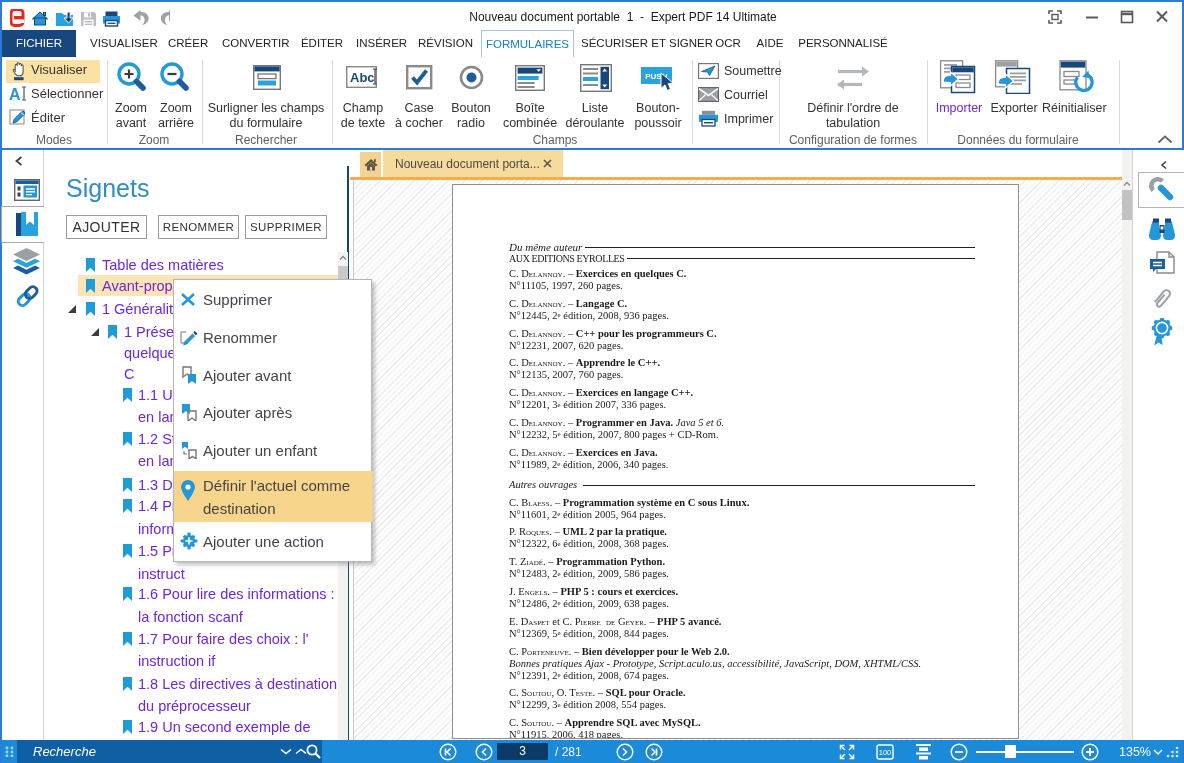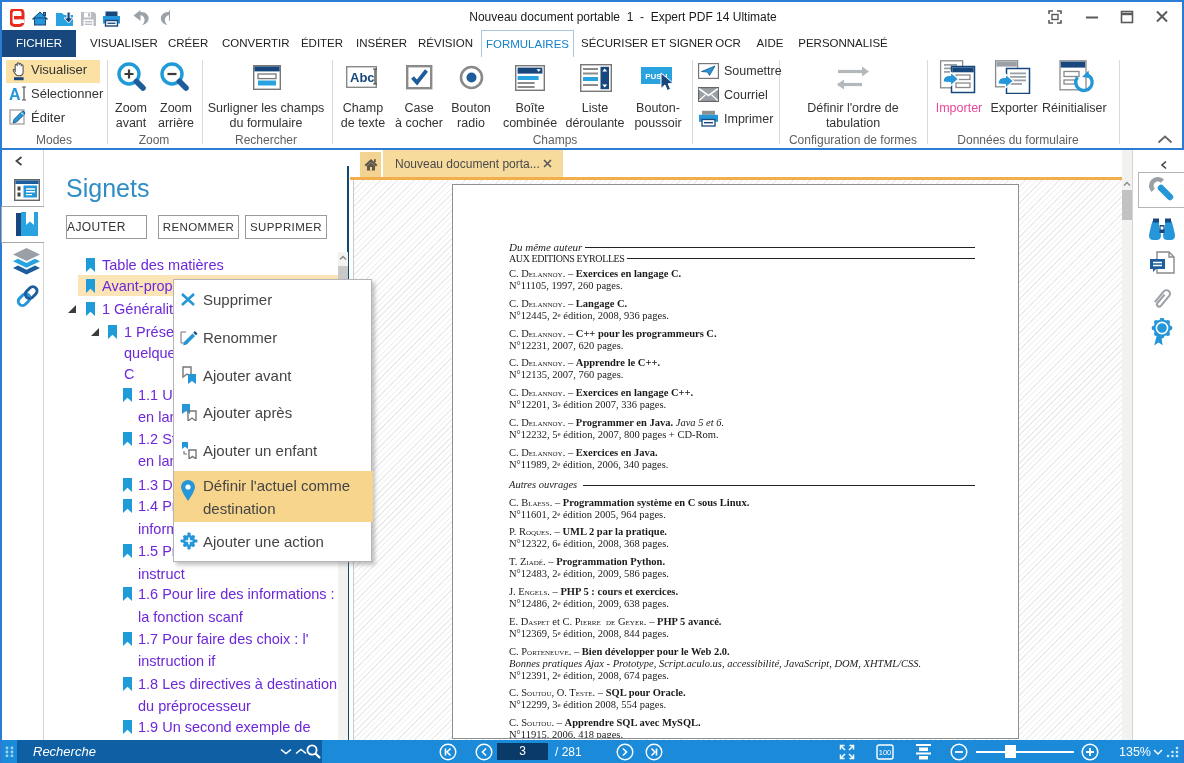--- a/index.html
+++ b/index.html
@@ -257,21 +257,21 @@
       <rect x="1.6" y="0.8" width="22" height="27" fill="#fff" stroke="#8a8a8a" stroke-width="1.3"></rect>
       <rect x="5" y="4" width="13" height="1.8" fill="#9aa0a6"></rect>
       <rect x="5" y="7.5" width="15" height="1.8" fill="#9aa0a6"></rect>
       <rect x="5" y="11" width="10" height="1.8" fill="#9aa0a6"></rect>
       <rect x="12.5" y="6.5" width="23" height="26" fill="#fff" stroke="#17477c" stroke-width="1.5"></rect>
       <rect x="13.3" y="7.3" width="21.4" height="5" fill="#17477c"></rect>
       <rect x="17" y="15" width="14" height="4.5" fill="none" stroke="#8a8a8a" stroke-width="1.3"></rect>
       <rect x="17" y="23" width="14" height="4.5" fill="none" stroke="#8a8a8a" stroke-width="1.3"></rect>
       <path d="M4 22 q0 -7 7.5 -6.5 l0 -3.5 8 7 -8 7 0 -3.5 q-5.5 -0.6 -7.5 -0.5 z" fill="#2596d8" stroke="#fff" stroke-width="1.1"></path>
     </svg>
-    <div class="abs" style="left:926px;top:44px;width:62px;font-size:12.5px;color:#ec4899;text-align:center">Importer</div>
+    <div class="abs" style="left:926px;top:44px;width:62px;font-size:12.5px;color:#6d28d9;text-align:center">Importer</div>
     <svg class="abs" style="left:992px;top:3px" width="38" height="34" viewBox="0 0 38 34">
       <rect x="1.6" y="0.8" width="22" height="26" fill="#fff" stroke="#8a8a8a" stroke-width="1.3"></rect>
       <rect x="2.4" y="1.6" width="20.4" height="5" fill="#9aa0a6"></rect>
       <rect x="12.5" y="8.5" width="23" height="25" fill="#fff" stroke="#17477c" stroke-width="1.5"></rect>
       <rect x="16" y="12.5" width="16" height="1.8" fill="#9aa0a6"></rect>
       <rect x="16" y="16" width="16" height="1.8" fill="#9aa0a6"></rect>
       <rect x="16" y="19.5" width="16" height="1.8" fill="#9aa0a6"></rect>
       <rect x="16" y="23" width="12" height="1.8" fill="#9aa0a6"></rect>
       <path d="M4 24 q0 -7 7.5 -6.5 l0 -3.5 8 7 -8 7 0 -3.5 q-5.5 -0.6 -7.5 -0.5 z" fill="#2596d8" stroke="#fff" stroke-width="1.1"></path>
     </svg>
@@ -317,21 +317,21 @@
       </svg>
       <svg class="abs" style="left:11px;top:133px" width="25" height="26" viewBox="0 0 25 26">
         <g fill="none" transform="rotate(-45 12.5 13)">
           <rect x="1" y="9" width="13" height="8.4" rx="4.2" stroke="#2596d8" stroke-width="3"></rect>
           <rect x="11" y="9" width="13" height="8.4" rx="4.2" stroke="#1d5d9b" stroke-width="3"></rect>
         </g>
       </svg>
     </div>
     <div id="leftpanel">
       <div class="abs" style="left:22px;top:8px;font-size:25px;color:#2f8dc6">Signets</div>
-      <div class="abs" style="left:22px;top:49px;width:81px;height:24px;border:1px solid #9a9a9a;font-size:12px;color:#333;line-height:23px;letter-spacing:.4px">AJOUTER</div>
+      <div class="abs" style="left:22px;top:49px;width:81px;height:24px;border:1px solid #9a9a9a;font-size:14px;color:#333;text-align:center;line-height:23px;letter-spacing:.4px">AJOUTER</div>
       <div class="abs" style="left:114px;top:49px;width:81px;height:24px;border:1px solid #9a9a9a;font-size:11.5px;color:#333;text-align:center;line-height:23px;letter-spacing:.4px">RENOMMER</div>
       <div class="abs" style="left:201px;top:49px;width:82px;height:24px;border:1px solid #9a9a9a;font-size:11.5px;color:#333;text-align:center;line-height:23px;letter-spacing:.4px">SUPPRIMER</div>
       <div id="tree">
         <svg class="bm" style="left:42px;top:92px" width="9" height="14" viewBox="0 0 9 14">
             <path d="M0 0 h9 v14 l-4.5-4.2 L0 14 z" fill="#1f9cd8"></path>
           </svg>
         <div class="trow" style="left:58px;top:88px">Table des matières</div>
         <div class="abs" style="left:34px;top:109px;width:260px;height:21px;background:#fbe5b7"></div>
         <svg class="bm" style="left:42px;top:113px" width="9" height="14" viewBox="0 0 9 14">
             <path d="M0 0 h9 v14 l-4.5-4.2 L0 14 z" fill="#1f9cd8"></path>
@@ -433,21 +433,21 @@
         <svg class="abs" style="left:160px;top:9px" width="9" height="9" viewBox="0 0 9 9">
             <path d="M1 1 L8 8 M8 1 L1 8" stroke="#555" stroke-width="1.5"></path>
           </svg>
       </div>
       <div class="abs" style="left:0;top:27px;width:772px;height:3px;background:#f2ae4a"></div>
       <div id="page">
         <div class="abs" style="left:56px;top:48px;width:466px;font-family:'Liberation Serif',serif;font-size:11px;color:#1a1a1a">
           <div style="position:relative;margin-top:8px;font-style:italic"><span>Du même auteur</span><span class="abs" style="left:76px;right:0;top:6px;border-top:1.2px solid #222"></span></div>
           <div style="position:relative;font-size:10px;letter-spacing:-0.4px"><span>AUX EDITIONS EYROLLES</span><span class="abs" style="left:118px;right:0;top:5px;border-top:1.2px solid #222;letter-spacing:0"></span></div>
           <div id="booklist" style="margin-top:0">
-            <div class="bk" style="margin-top:4px"><span class="au">C. Delannoy.</span> – <b>Exercices en langage C.</b><br>N°11105, 1997, 260 pages.</div>
+            <div class="bk" style="margin-top:4px"><span class="au">C. Delannoy.</span> – <b>Exercices en quelques C.</b><br>N°11105, 1997, 260 pages.</div>
             <div class="bk"><span class="au">C. Delannoy.</span> – <b>Langage C.</b><br>N°12445, 2<sup>e</sup> édition, 2008, 936 pages.</div>
             <div class="bk"><span class="au">C. Delannoy.</span> – <b>C++ pour les programmeurs C.</b><br>N°12231, 2007, 620 pages.</div>
             <div class="bk"><span class="au">C. Delannoy.</span> – <b>Apprendre le C++.</b><br>N°12135, 2007, 760 pages.</div>
             <div class="bk"><span class="au">C. Delannoy.</span> – <b>Exercices en langage C++.</b><br>N°12201, 3<sup>e</sup> édition 2007, 336 pages.</div>
             <div class="bk"><span class="au">C. Delannoy.</span> – <b>Programmer en Java.</b> <i>Java 5 et 6.</i><br>N°12232, 5<sup>e</sup> édition, 2007, 800 pages + CD-Rom.</div>
             <div class="bk"><span class="au">C. Delannoy.</span> – <b>Exercices en Java.</b><br>N°11989, 2<sup>e</sup> édition, 2006, 340 pages.</div>
             <div class="bk" style="position:relative;margin-top:8px"><i>Autres ouvrages</i><span class="abs" style="left:74px;right:0;top:6px;border-top:1.2px solid #222"></span></div>
             <div class="bk"><span class="au">C. Blaess.</span> – <b>Programmation système en C sous Linux.</b><br>N°11601, 2<sup>e</sup> édition 2005, 964 pages.</div>
             <div class="bk"><span class="au">P. Roques.</span> – <b>UML 2 par la pratique.</b><br>N°12322, 6<sup>e</sup> édition, 2008, 368 pages.</div>
             <div class="bk"><span class="au">T. Ziadé.</span> – <b>Programmation Python.</b><br>N°12483, 2<sup>e</sup> édition, 2009, 586 pages.</div>

